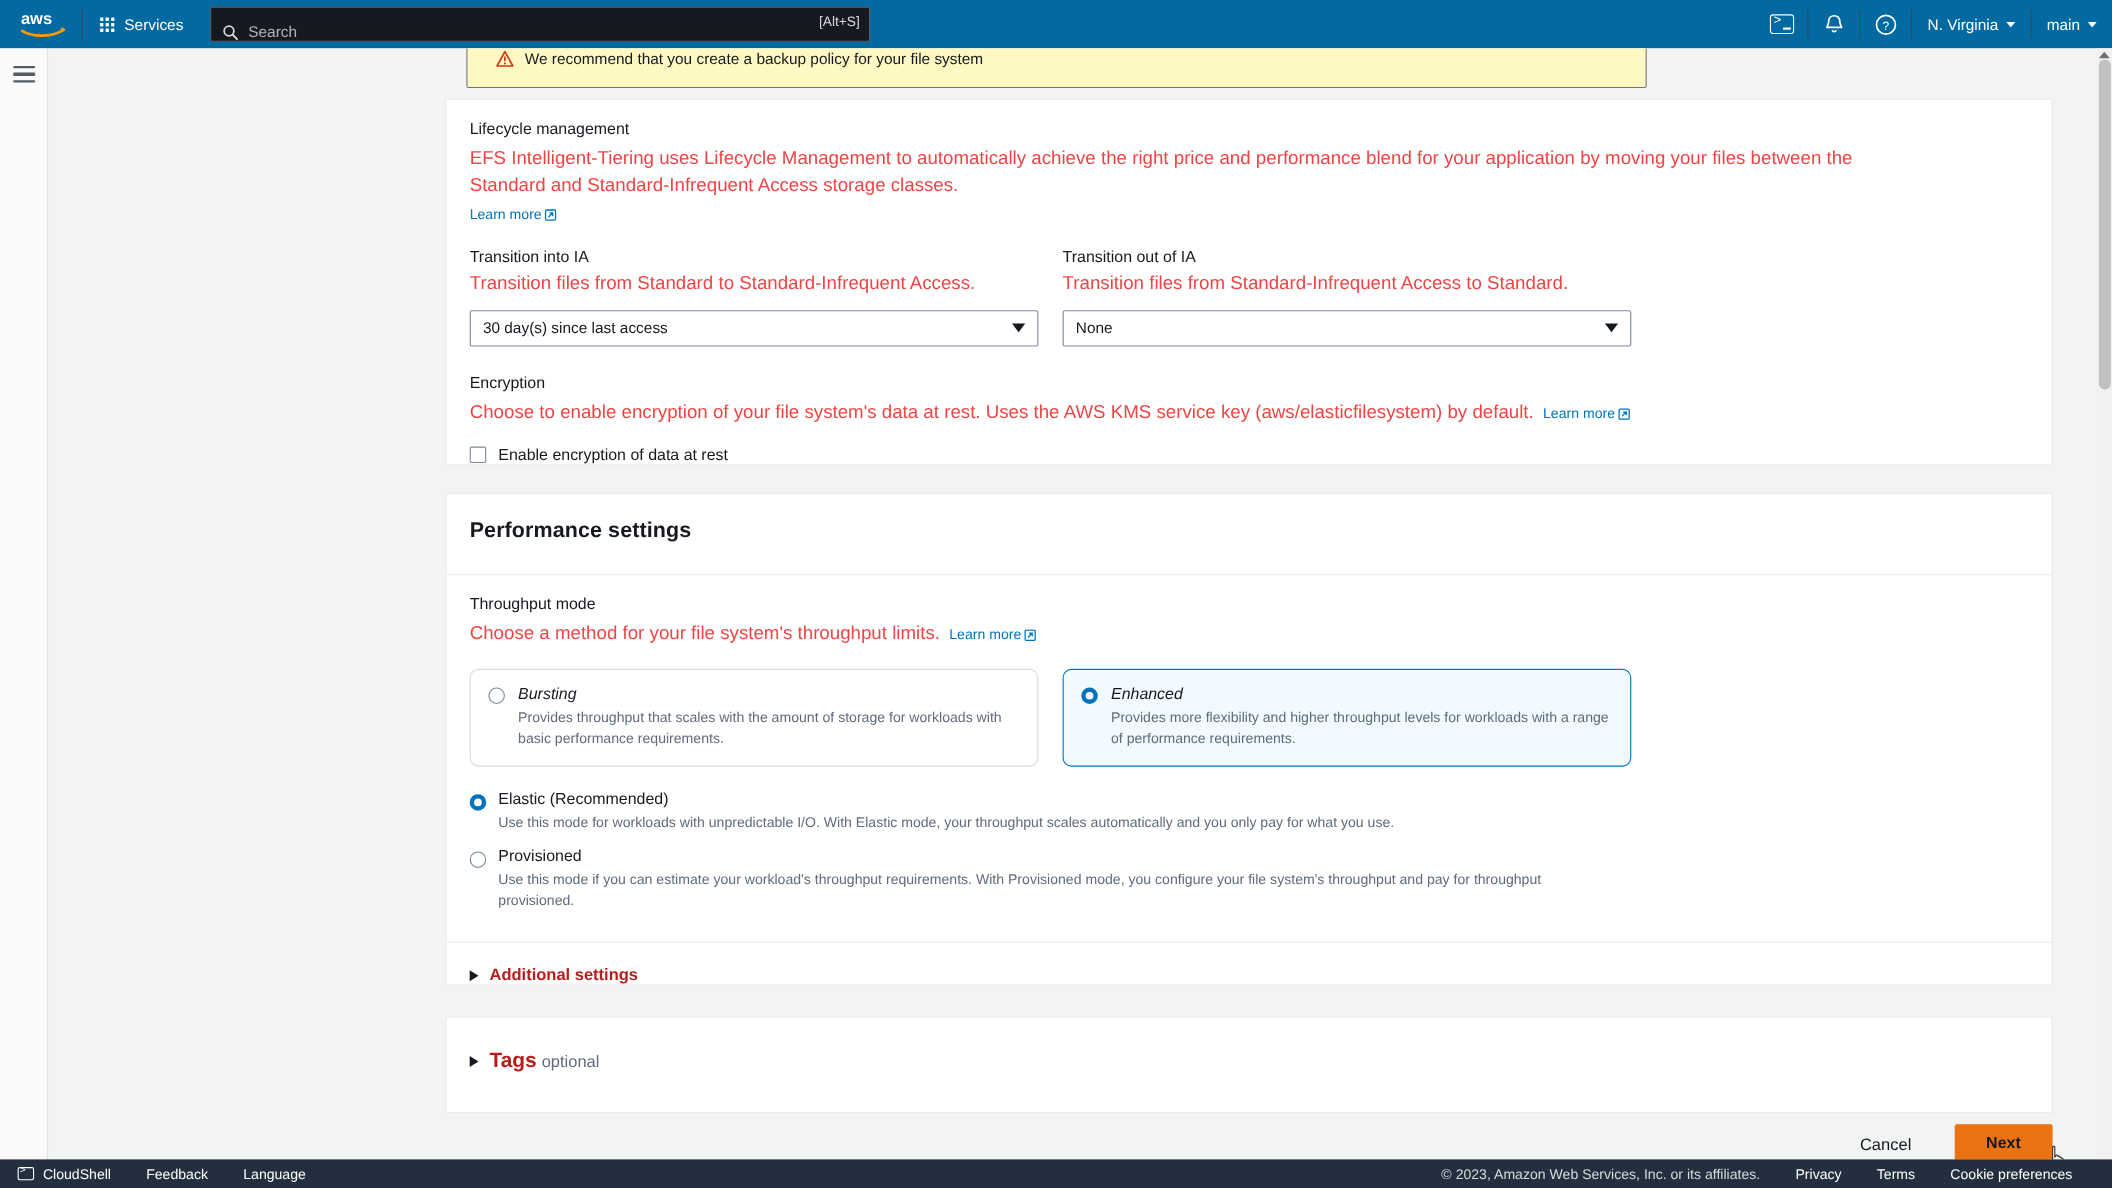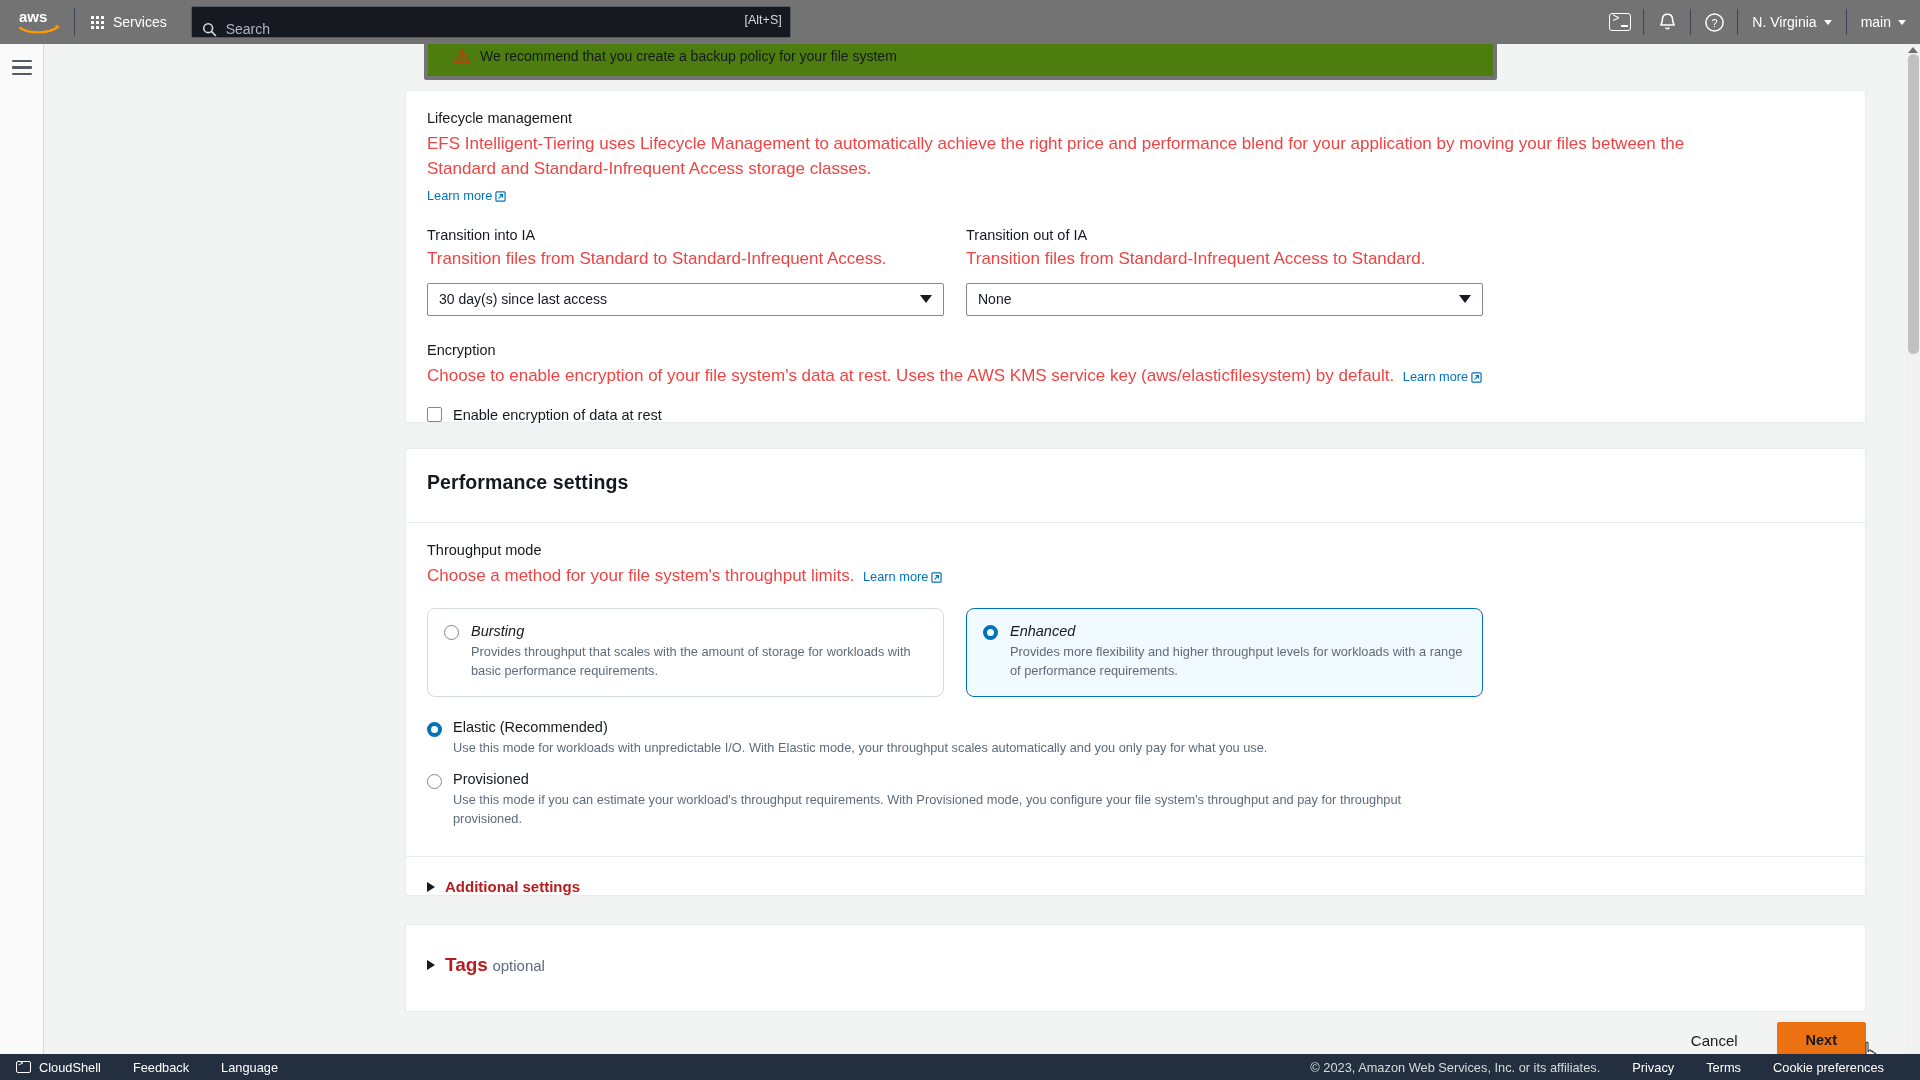--- a/index.html
+++ b/index.html
@@ -6,21 +6,21 @@
   html, body {
     width: 1920px; height: 1080px;
     font-family: "Liberation Sans", sans-serif;
     background: #ffffff;
     overflow: hidden;
   }
 
   
   .topnav {
     position: absolute; top: 0; left: 0; width: 1920px; height: 44px;
-    background: #737373; display: flex; align-items: center;
+    background: #0369a1; display: flex; align-items: center;
   }
   .aws-logo { width: 62px; display: flex; align-items: center; justify-content: center;
               margin-left: 8px; }
   .aws-logo svg { display: block; }
   .nav-div { width: 1px; height: 28px; background: #3b4757; margin: 0 4px; }
   .services-btn { display: flex; align-items: center; gap: 9px; padding: 7px 12px;
                   color: #fff; font-size: 14px; cursor: pointer; border-radius: 2px; }
   .grid-ico { display: grid; grid-template-columns: repeat(3, 3px); gap: 2px; }
   .grid-ico i { width: 3px; height: 3px; background: #fff; display: block; border-radius: .5px; }
   .searchwrap { position: relative; margin-left: 12px; width: 600px; height: 32px; }
@@ -56,21 +56,21 @@
 
   
   .page {
     position: absolute; top: 44px; left: 44px; width: 1876px; height: 1010px;
     background: #f2f3f3; overflow: hidden;
   }
   .content { position: absolute; left: 361px; top: 0; width: 1461px; }
 
   
   .alertcard { position: absolute; left: 19px; top: -34px; width: 1073px; height: 70px;
-               background: #4d7c0f; border: 4px solid #737373; border-radius: 2px; }
+               background: #fef9c3; border: 1px solid #737373; border-radius: 2px; }
   .alertrow { display: flex; align-items: center; gap: 10px; padding: 34px 0 0 26px; }
   .warn-ico { width: 16px; height: 15px; flex: none; }
   .alert-txt { font-size: 14px; color: #16191f; }
 
   
   .sec1 { position: absolute; left: 0; top: 46px; width: 1461px; height: 333px;
           background: #fff; border: 1px solid #e9ebed; border-radius: 2px; }
   .sec2 { position: absolute; left: 0; top: 404px; width: 1461px; height: 448px;
           background: #fff; border: 1px solid #e9ebed; border-radius: 2px; }
   .sec3 { position: absolute; left: 0; top: 880px; width: 1461px; height: 88px;

